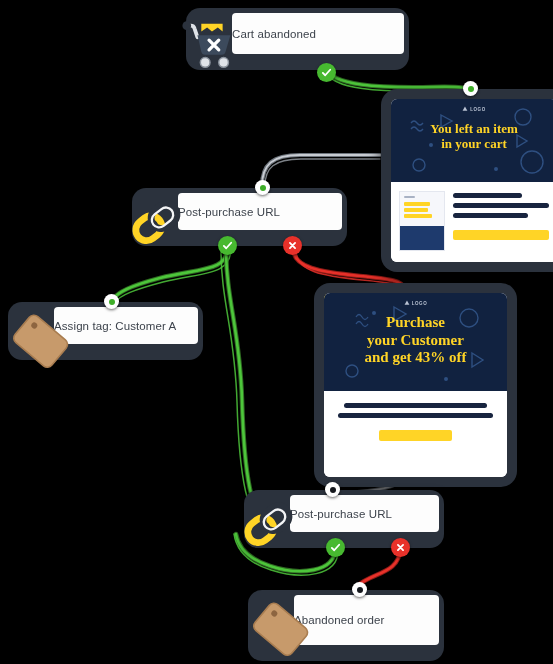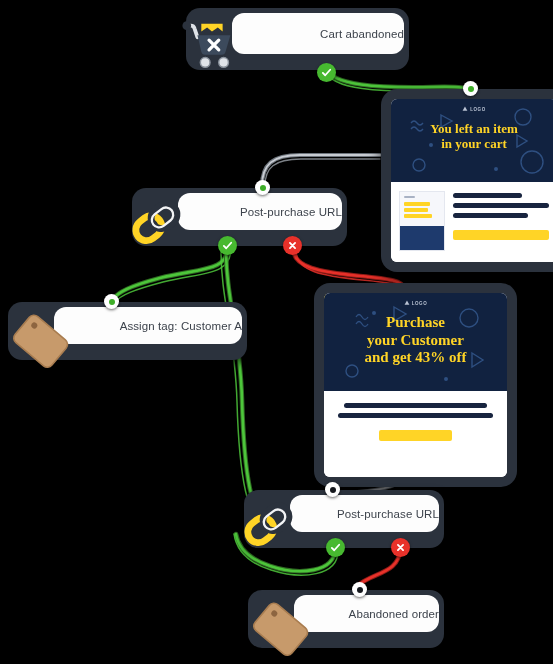--- a/index.html
+++ b/index.html
@@ -5,22 +5,22 @@
   html,body{margin:0;padding:0;background:#000;}
   body{width:553px;height:664px;overflow:hidden;font-family:"Liberation Sans",sans-serif;}
   #stage{position:relative;width:553px;height:664px;background:#000000;}
 
   svg.wires{position:absolute;left:0;top:0;width:553px;height:664px;overflow:visible;pointer-events:none;}
 
   
   .node{position:absolute;background:#2b323d;border-radius:14px;
         box-shadow:0 4px 10px rgba(0,0,0,.75);}
   .node .inner{position:absolute;left:46px;top:5px;right:5px;bottom:16px;
-        background:#fdfdfd;border-radius:12px;display:flex;align-items:center;
-        justify-content:flex-end;}
+        background:#fdfdfd;border-radius:4px;display:flex;align-items:center;
+        justify-content:flex-start;}
   .node .label{font-size:11.5px;color:#3d434c;letter-spacing:.1px;white-space:nowrap;}
   .node .gfx{position:absolute;left:-6px;top:6px;width:62px;height:62px;}
 
   
   .port{position:absolute;width:15px;height:15px;border-radius:50%;
         background:#ffffff;box-shadow:0 1px 3px rgba(0,0,0,.6);
         display:flex;align-items:center;justify-content:center;z-index:6;}
   .port i{display:block;width:6px;height:6px;border-radius:50%;background:#3fae29;}
   .port.off i{background:#15181d;}
 
@@ -198,21 +198,21 @@
           <path d="M2 6.4 L4.6 9 L10 3" fill="none" stroke="#fff" stroke-width="2" stroke-linecap="round" stroke-linejoin="round"></path>
         </svg>
     </div>
     <div class="badge no" style="left:151px;top:48px;">
       <svg viewBox="0 0 12 12">
           <path d="M3.2 3.2 L8.8 8.8 M8.8 3.2 L3.2 8.8" stroke="#fff" stroke-width="2" stroke-linecap="round"></path>
         </svg>
     </div>
   </div>
 
-  <div class="node" style="left:8px;top:302px;width:195px;height:58px;padding-left:44px;">
+  <div class="node" style="left:8px;top:302px;width:195px;height:58px;">
     <div class="inner">
       <span class="label">Assign tag: Customer A</span>
     </div>
     <div class="gfx" style="left:-4px;top:4px;width:72px;height:72px;">
       <svg viewBox="0 0 72 72">
         <g transform="rotate(40 36 36)">
           <rect x="12" y="18" width="48" height="34" rx="6" fill="#c79a6b" stroke="#a97d50" stroke-width="1.6"></rect>
           <circle cx="21" cy="27" r="3" fill="#8d6540"></circle>
         </g>
       </svg>
@@ -279,21 +279,21 @@
           <path d="M2 6.4 L4.6 9 L10 3" fill="none" stroke="#fff" stroke-width="2" stroke-linecap="round" stroke-linejoin="round"></path>
         </svg>
     </div>
     <div class="badge no" style="left:147px;top:48px;">
       <svg viewBox="0 0 12 12">
           <path d="M3.2 3.2 L8.8 8.8 M8.8 3.2 L3.2 8.8" stroke="#fff" stroke-width="2" stroke-linecap="round"></path>
         </svg>
     </div>
   </div>
 
-  <div class="node" style="left:248px;top:590px;width:196px;height:58px;">
+  <div class="node" style="left:248px;top:590px;width:196px;height:71px;">
     <div class="inner">
       <span class="label">Abandoned order</span>
     </div>
     <div class="gfx" style="left:-4px;top:4px;width:72px;height:72px;">
       <svg viewBox="0 0 72 72">
         <g transform="rotate(40 36 36)">
           <rect x="12" y="18" width="48" height="34" rx="6" fill="#c79a6b" stroke="#a97d50" stroke-width="1.6"></rect>
           <circle cx="21" cy="27" r="3" fill="#8d6540"></circle>
         </g>
       </svg>

